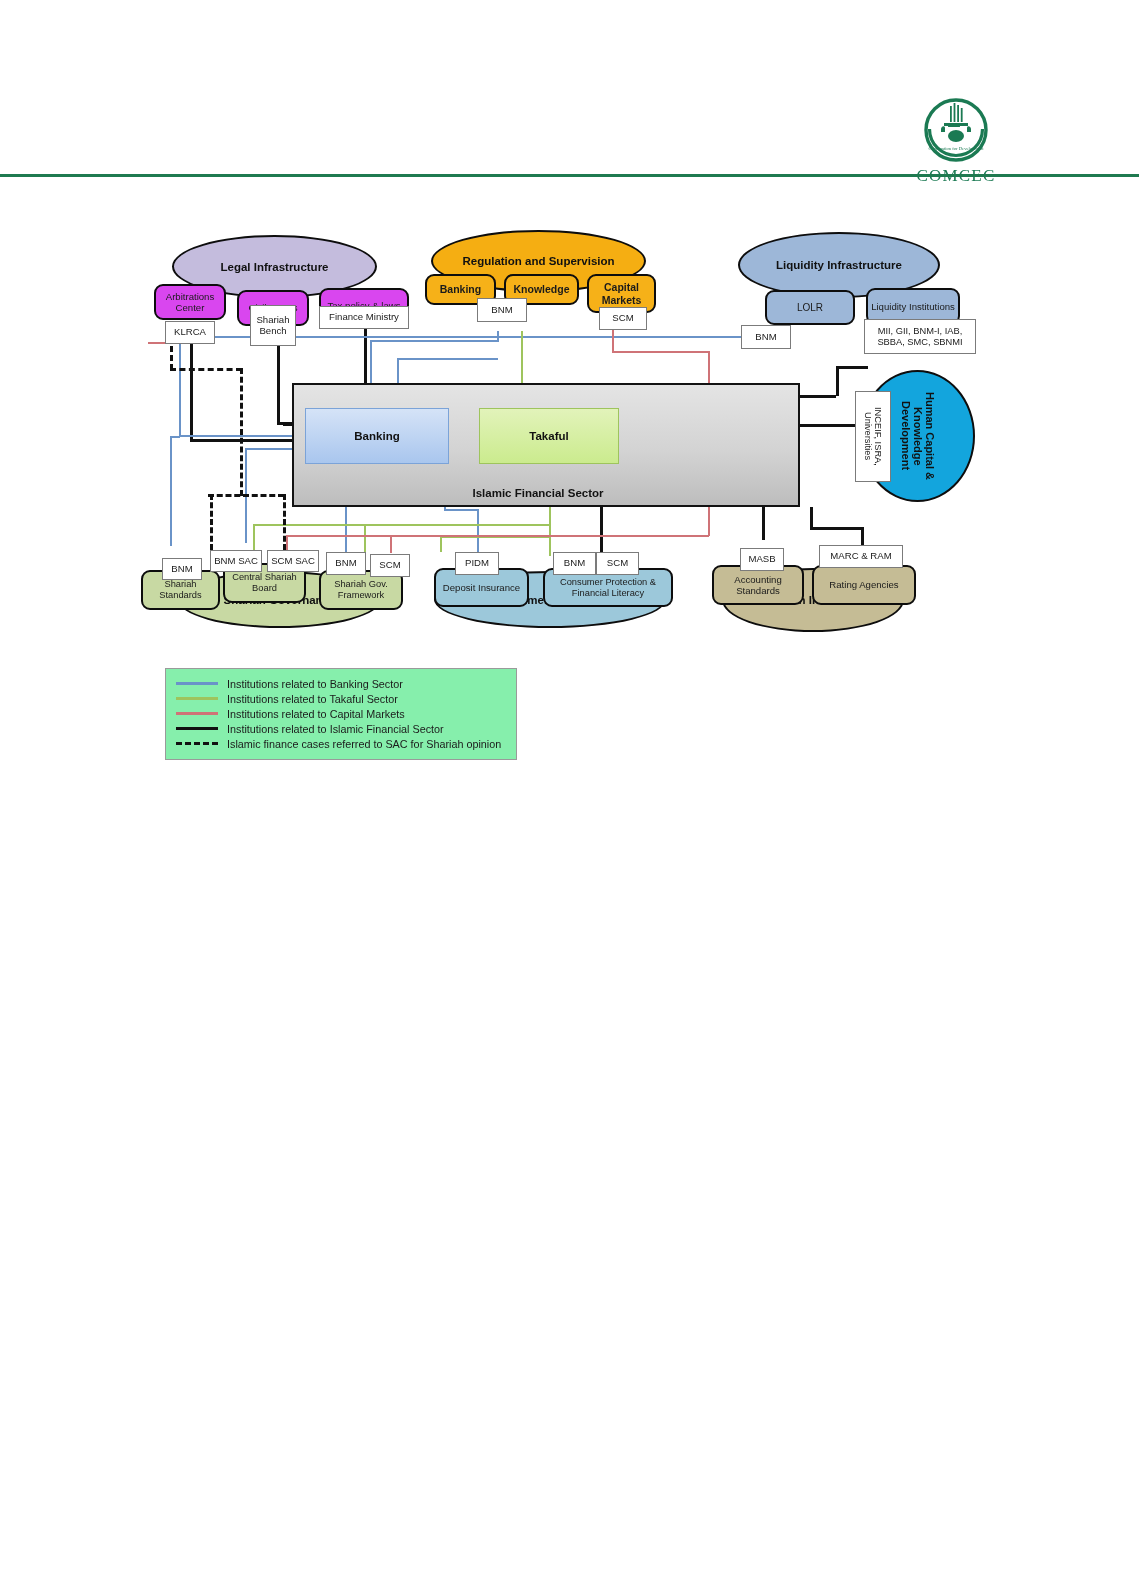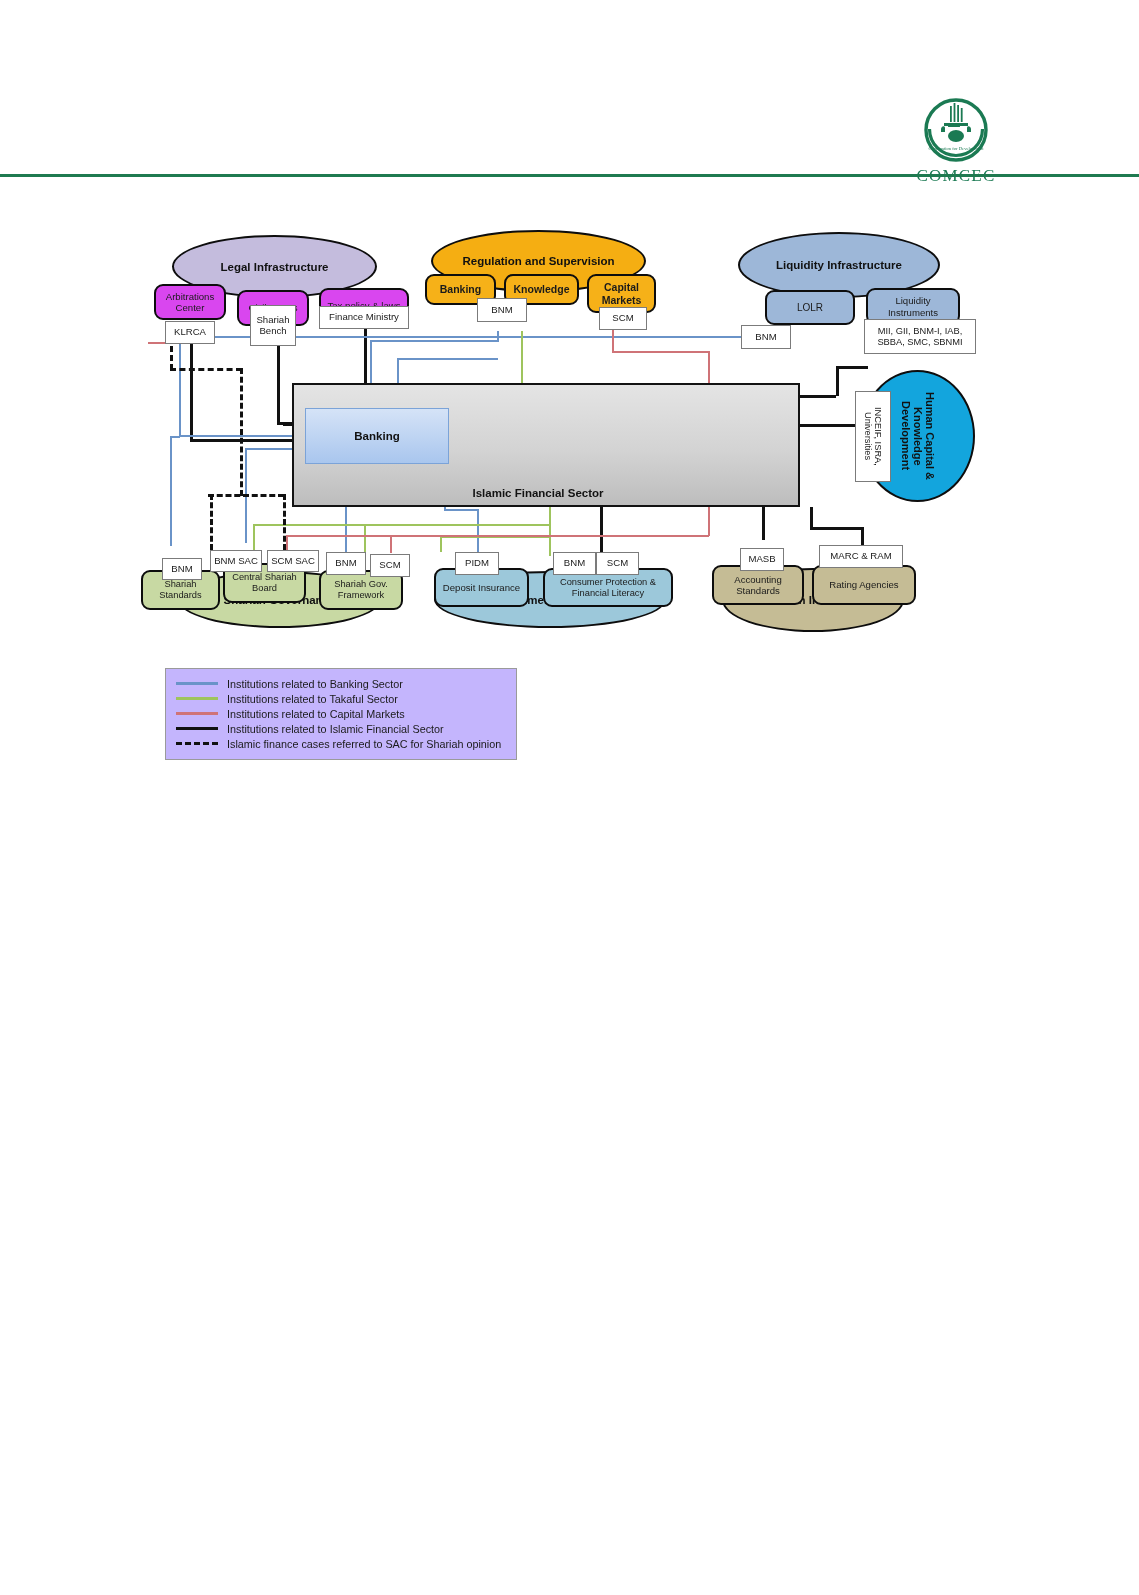--- a/index.html
+++ b/index.html
@@ -74,21 +74,21 @@
   .k-blue{border-color:#6a93c8;}
   .k-green{border-color:#9ec45d;}
   .k-red{border-color:#cf7377;}
   .k-black{border-color:#111111;}
   .w2{border-width:2.2px;}
   .w3{border-width:3px;}
   .dv{width:0;border-left:3.4px dashed #111;}
   .dh{height:0;border-top:3.4px dashed #111;}
 
   
-  #legend{left:165px;top:488px;width:352px;height:92px;background:#c4b5fd;
+  #legend{left:165px;top:488px;width:352px;height:92px;background:#86efac;
           border:1px solid #9a9a9a;box-sizing:border-box;padding:7px 0 0 0;}
   .lg-row{display:flex;align-items:center;height:15px;margin:0 0 0 10px;}
   .lg-swatch{width:42px;height:0;margin-right:9px;flex:0 0 42px;}
   .lg-text{font-size:10.8px;color:#1b1b1b;white-space:nowrap;}
   .sw-solid{border-top:3.2px solid #000;}
   .sw-dashed{border-top:3.2px dashed #000;}
 
   .vert-text{writing-mode:vertical-rl;text-orientation:mixed;}
 </style>
 </head>
@@ -205,25 +205,26 @@
   <div class="cloud reg-cloud" style="left:431px;top:50px;width:215px;height:62px;font-size:11.5px;">Regulation and Supervision</div>
   <div class="pill reg-pill" style="left:425px;top:94px;width:71px;height:31px;font-size:10.5px;">Banking</div>
   <div class="pill reg-pill" style="left:504px;top:94px;width:75px;height:31px;font-size:10.5px;">Knowledge</div>
   <div class="pill reg-pill" style="left:587px;top:94px;width:69px;height:39px;font-size:10.5px;padding:0 3px;">Capital Markets</div>
   <div class="wbox" style="left:477px;top:118px;width:50px;height:24px;font-size:9.6px;">BNM</div>
   <div class="wbox" style="left:599px;top:127px;width:48px;height:23px;font-size:9.6px;">SCM</div>
 
   <div class="cloud liq-cloud" style="left:738px;top:52px;width:202px;height:66px;font-size:11.5px;">Liquidity Infrastructure</div>
   <div class="pill liq-pill" style="left:765px;top:110px;width:90px;height:35px;font-size:10px;">LOLR</div>
   <div class="wbox" style="left:741px;top:145px;width:50px;height:24px;font-size:9.6px;">BNM</div>
-  <div class="pill liq-pill" style="left:866px;top:108px;width:94px;height:37px;font-size:9.6px;padding:0 3px;">Liquidity Instruments</div>
+  <div class="pill liq-pill" style="left:866px;top:108px;width:94px;height:37px;font-size:9.6px;padding:0 3px;">Liquidity Institutions</div>
   <div class="wbox" style="left:864px;top:139px;width:112px;height:35px;font-size:9.3px;padding:0 4px;">MII, GII, BNM-I,  IAB, SBBA, SMC, SBNMI</div>
 
   <div id="ifs-panel"></div>
   <div class="sector" id="sector-banking">Banking</div>
+  <div class="sector" id="sector-takaful">Takaful</div>
   <div id="ifs-label">Islamic Financial Sector</div>
 
   <div class="cloud hcap-cloud" style="left:860px;top:190px;width:115px;height:132px;font-size:11px;padding:0 6px;">
     <span class="vert-text">Human Capital &amp; Knowledge Development</span>
   </div>
   <div class="wbox" style="left:855px;top:211px;width:36px;height:91px;font-size:9.3px;padding:0 2px;">
     <span class="vert-text">INCEIF, ISRA, Universities</span>
   </div>
 
   <div class="cloud shariah-cloud" style="left:178px;top:391px;width:203px;height:57px;font-size:11.5px;">Shariah Governance</div>

